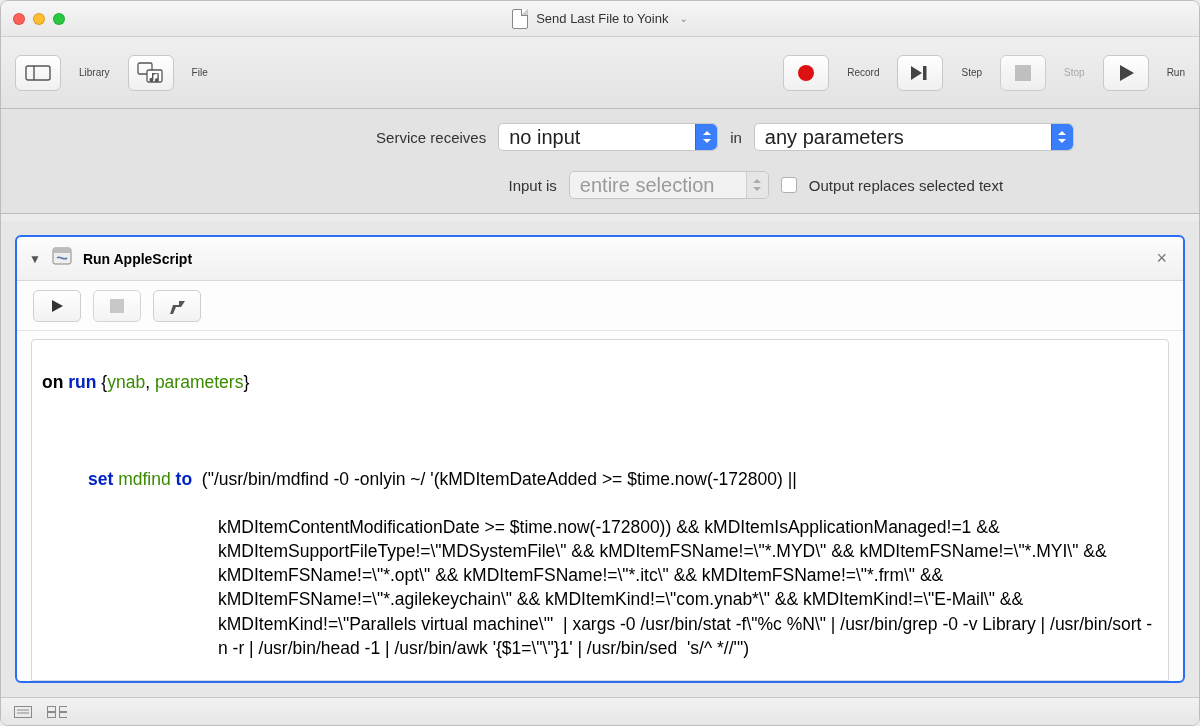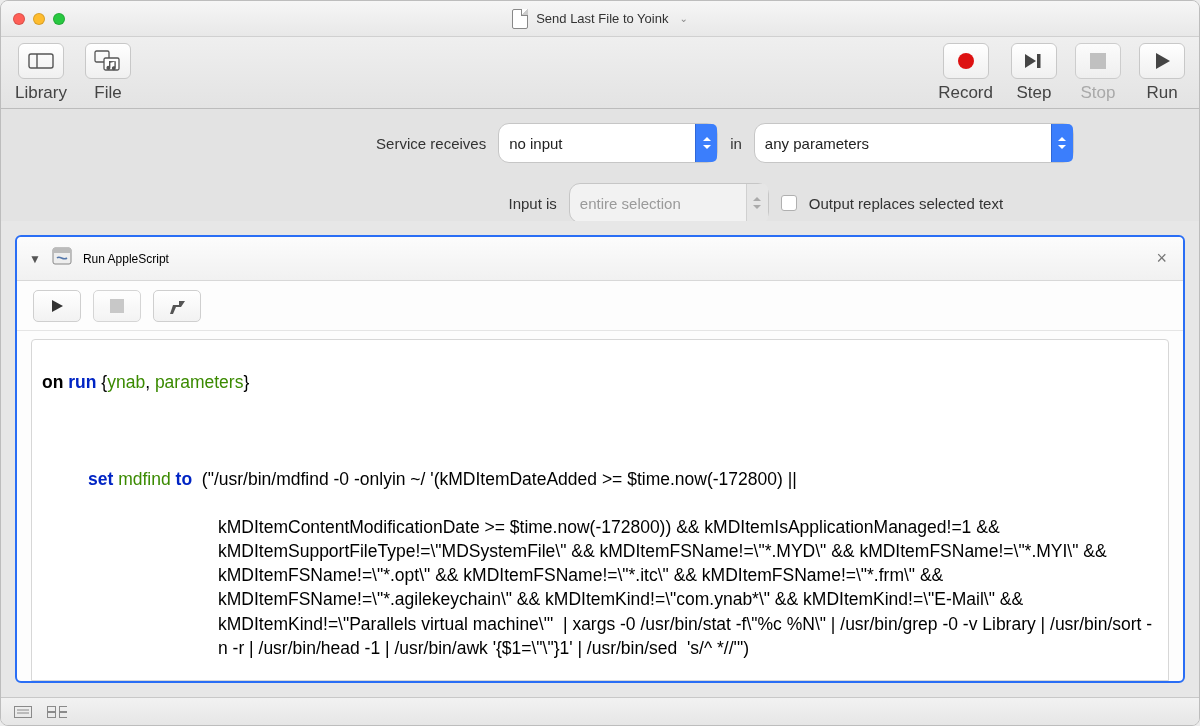--- a/index.html
+++ b/index.html
@@ -45,44 +45,44 @@
   .chev-down { font-size:10px; color:#888; margin-left:3px; }
 
   
   .toolbar {
     height: 72px;
     background: linear-gradient(#efefef,#e3e3e3);
     border-bottom: 1px solid #bcbcbc;
     display:flex; align-items:center; padding: 0 14px; justify-content:space-between;
   }
   .tb-group { display:flex; gap:18px; }
-  .tb-item { display:flex; flex-direction:column; align-items:center; gap:4px; font-size:17px; color:#333;}
+  .tb-item { display:flex; flex-direction:row; align-items:center; gap:18px; font-size:10px; color:#333;}
   .tb-btn {
     width:46px; height:36px; border:1px solid #c8c8c8; border-radius:6px;
     background:linear-gradient(#ffffff,#f0f0f0);
     display:flex; align-items:center; justify-content:center;
     box-shadow: 0 1px 0 rgba(255,255,255,0.8) inset;
   }
   .tb-label { color:#444; }
   .tb-label.disabled { color:#a9a9a9; }
 
   
   .options {
     background:#e3e3e3;
     border-bottom:1px solid #bcbcbc;
     padding: 14px 0 14px 0;
     display:flex; flex-direction:column; gap:20px; align-items:center;
     font-size:15px; color:#333;
   }
   .opt-row { display:flex; align-items:center; gap:12px; }
   .opt-label { width: 360px; text-align:right; }
   .select {
-    height:40px; border:1px solid #c6c6c6; border-radius:11px; background:#fff;
+    height:28px; border:1px solid #c6c6c6; border-radius:5px; background:#fff;
     padding: 0 28px 0 10px; position:relative; display:flex; align-items:center;
-    font-size:15px; color:#222;
+    font-size:20px; color:#222;
   }
   .select .stepper {
     position:absolute; right:0; top:0; bottom:0; width:22px;
     background:#3b7efc; border-left:1px solid #2f68d8;
     border-top-right-radius:5px; border-bottom-right-radius:5px;
     display:flex; flex-direction:column; align-items:center; justify-content:center;
   }
   .select .stepper svg { display:block; }
   .select.disabled { color:#9a9a9a; background:#f2f2f2;}
   .select.disabled .stepper { background:#e6e6e6; border-left:1px solid #d0d0d0;}
@@ -101,21 +101,21 @@
     height:100%;
     display:flex; flex-direction:column;
   }
   .action-header{
     height:44px; display:flex; align-items:center; gap:10px; padding:0 12px;
     background:linear-gradient(#fcfcfc,#f1f1f1);
     border-bottom:1px solid #d8d8d8;
     border-top-left-radius:5px; border-top-right-radius:5px;
   }
   .disclosure { font-size:12px; color:#555;}
-  .action-title { font-weight:400; font-size:12px; }
+  .action-title { font-weight:700; font-size:14px; }
   .action-close { margin-left:auto; font-size:18px; color:#777; padding:0 4px;}
   .action-sub {
     height:50px; display:flex; align-items:center; gap:12px; padding:0 16px;
     border-bottom:1px solid #e5e5e5;
   }
   .mini-btn {
     width:48px; height:32px; border:1px solid #cfcfcf; border-radius:5px;
     background:linear-gradient(#ffffff,#f2f2f2);
     display:flex; align-items:center; justify-content:center;
   }

